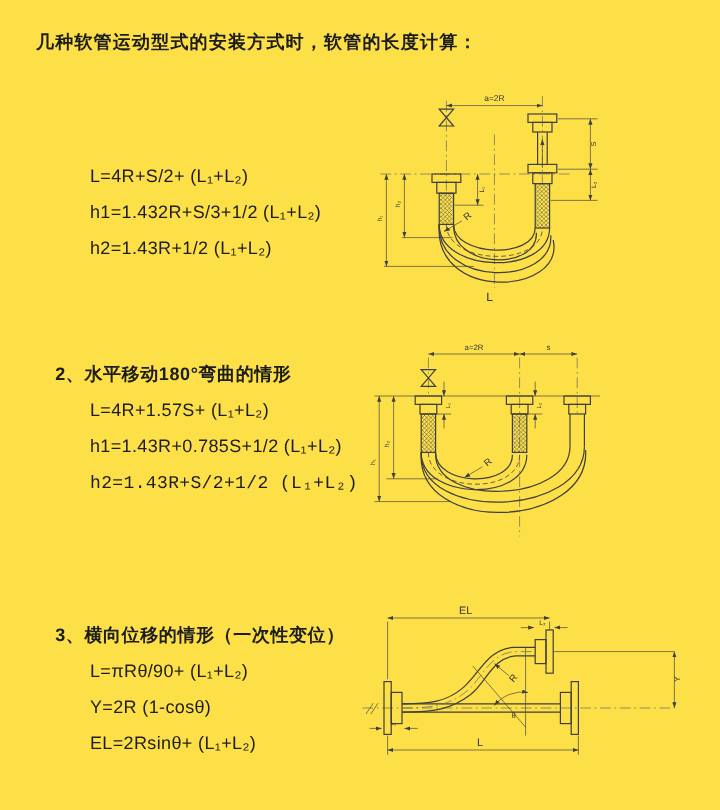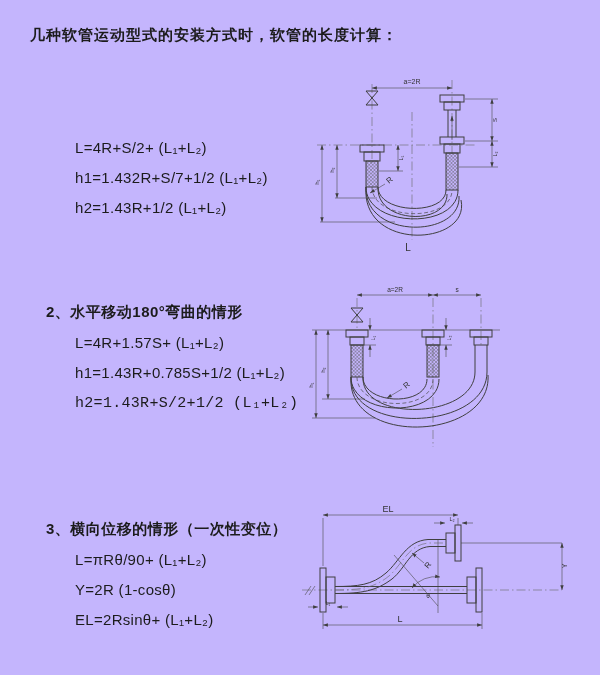--- a/index.html
+++ b/index.html
@@ -1,17 +1,17 @@
 <!DOCTYPE html>
 <html><head>
 <meta charset="utf-8">
 <style>
   html,body{margin:0;padding:0;background:#e8e8e8;}
   .page{
-    position:relative;width:600px;height:675px;background:#c4b5fd;
+    position:relative;width:600px;height:675px;background:#fde047;
     font-family:"Liberation Sans","DejaVu Sans",sans-serif;color:#1c1c1c;
     overflow:hidden;margin:0 auto;
   }
   .abs{position:absolute;}
   .title{font-size:15px;font-weight:bold;letter-spacing:1px;}
   .heading{font-size:15px;font-weight:bold;letter-spacing:0.5px;}
   .formula{font-size:15px;font-weight:500;letter-spacing:0.3px;}
   svg{position:absolute;overflow:visible;}
   svg text{font-family:"Liberation Sans","DejaVu Sans",sans-serif;fill:#333;}
   .ink{stroke:#3f3f3f;fill:none;stroke-width:1;}
@@ -21,21 +21,21 @@
   .hatchbox{stroke:#3f3f3f;stroke-width:1;fill:url(#xh);}
 </style>
 </head>
 <body>
 
 <div class="page">
 
   <div class="abs title" style="left:30px;top:26px;">几种软管运动型式的安装方式时，软管的长度计算：</div>
 
   <div class="abs formula" style="left:75px;top:139px;">L=4R+S/2+ (L₁+L₂)</div>
-  <div class="abs formula" style="left:75px;top:169px;">h1=1.432R+S/7+1/2 (L₁+L₂)</div>
+  <div class="abs formula" style="left:75px;top:169px;">h1=1.432R+S/3+1/2 (L₁+L₂)</div>
   <div class="abs formula" style="left:75px;top:199px;">h2=1.43R+1/2 (L₁+L₂)</div>
 
   <div class="abs heading" style="left:46px;top:303px;text-align:center;">2、水平移动180°弯曲的情形</div>
   <div class="abs formula" style="left:75px;top:334px;">L=4R+1.57S+ (L₁+L₂)</div>
   <div class="abs formula" style="left:75px;top:364px;">h1=1.43R+0.785S+1/2 (L₁+L₂)</div>
   <div class="abs formula" style="left:75px;top:395px;font-family:Liberation Mono, monospace;">h2=1.43R+S/2+1/2 (L₁+L₂)</div>
 
   <div class="abs heading" style="left:46px;top:520px;">3、横向位移的情形（一次性变位）</div>
   <div class="abs formula" style="left:75px;top:551px;">L=πRθ/90+ (L₁+L₂)</div>
   <div class="abs formula" style="left:75px;top:581px;">Y=2R (1-cosθ)</div>

